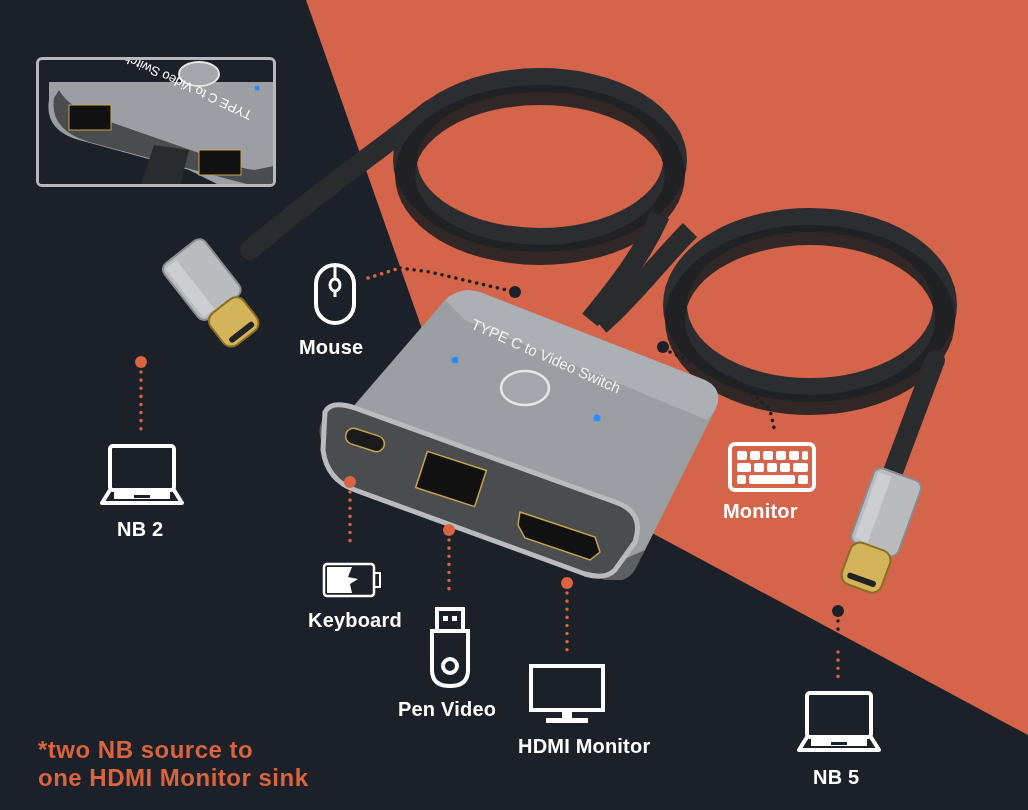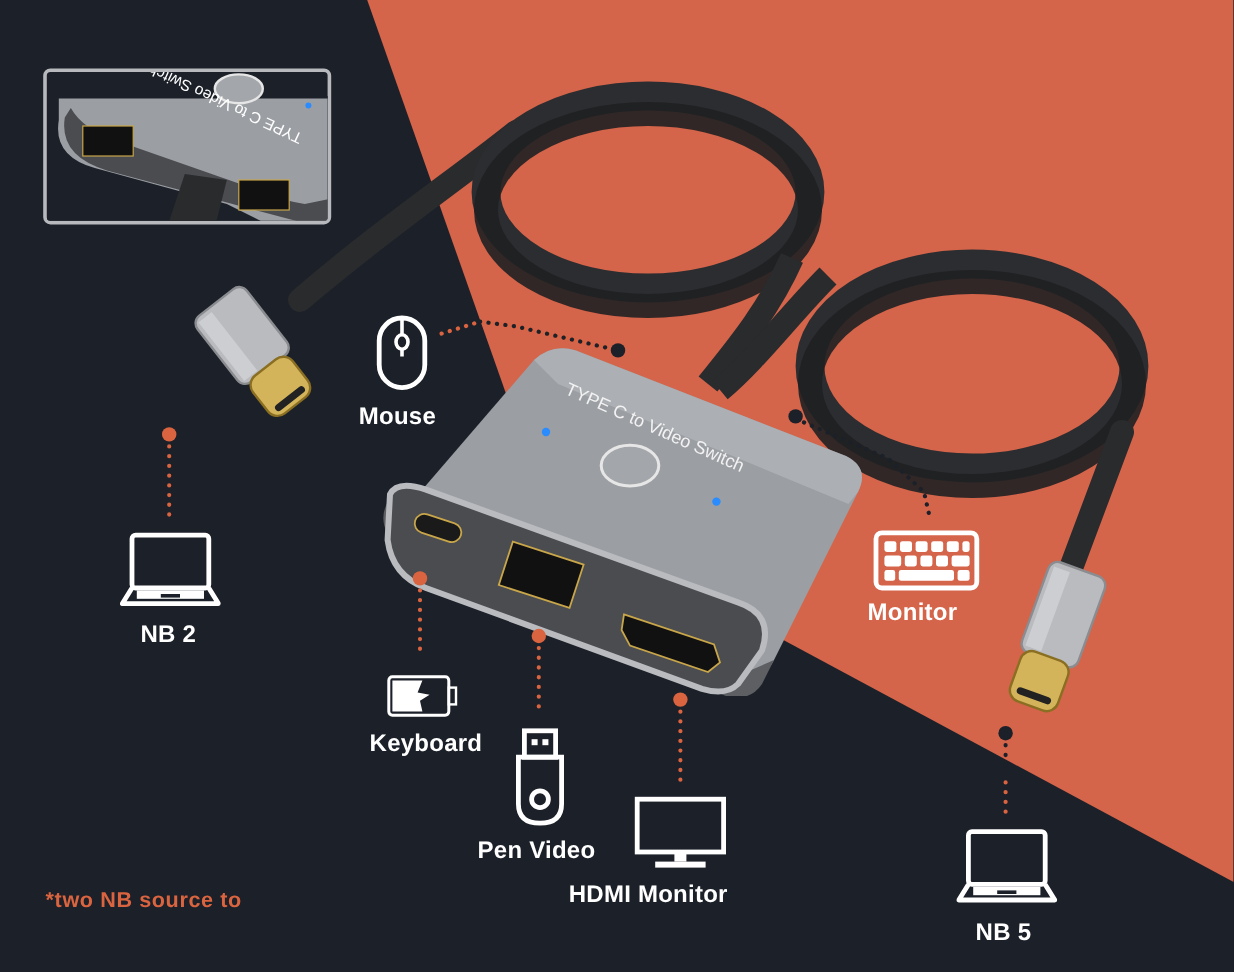--- a/index.html
+++ b/index.html
@@ -5,21 +5,21 @@
   * { box-sizing: border-box; margin: 0; padding: 0; }
   html, body { width: 1028px; height: 810px; overflow: hidden; background: #1c2029; }
   body { position: relative; font-family: "Liberation Sans", "DejaVu Sans", sans-serif; }
   #stage { position: absolute; left: 0; top: 0; width: 1028px; height: 810px; }
   .label {
     position: absolute; color: #ffffff; font-weight: bold; font-size: 20px;
     white-space: nowrap; letter-spacing: 0.2px;
   }
   .note {
     position: absolute; left: 38px; top: 736px; color: #d9643f; font-weight: bold;
-    font-size: 18px; line-height: 28px; letter-spacing: 0.5px;
+    font-size: 24px; line-height: 28px; letter-spacing: 0.5px;
   }
   .inset-text {
     font-family: "Liberation Sans", sans-serif; font-size: 13px; fill: #ffffff;
   }
   .dev-text {
     font-family: "Liberation Sans", sans-serif; font-size: 15px; fill: #f2f2f2;
   }
 </style>
 </head>
 <body>
@@ -185,19 +185,20 @@
     <path d="M10,47 L2,60 L82,60 L74,47" fill="none" stroke="#fff" stroke-width="4" stroke-linejoin="round"></path>
     <rect x="14" y="49" width="56" height="7" fill="#fff"></rect>
     <rect x="34" y="52" width="16" height="3" fill="#1c2029"></rect>
   </svg>
 
   <div class="label" style="left:299px;top:336px">Mouse</div>
   <div class="label" style="left:723px;top:500px">Monitor</div>
   <div class="label" style="left:117px;top:518px">NB 2</div>
   <div class="label" style="left:308px;top:609px">Keyboard</div>
   <div class="label" style="left:398px;top:698px">Pen Video</div>
-  <div class="label" style="left:474px;top:735px">HDMI Monitor</div>
+  <div class="label" style="left:518px;top:735px">HDMI Monitor</div>
   <div class="label" style="left:813px;top:766px">NB 5</div>
 
   <div class="note">
     <div>*two NB source to</div>
+    <div>one HDMI Monitor sink</div>
   </div>
 </div>
 
 </body></html>

